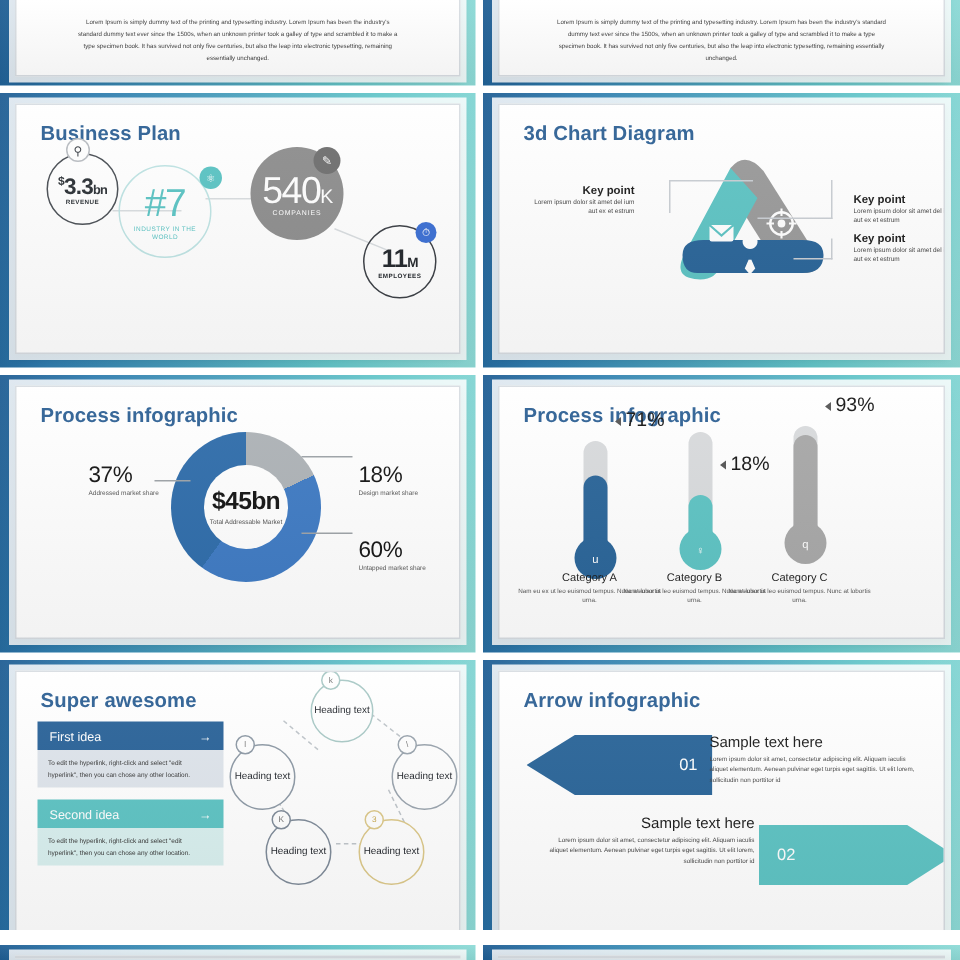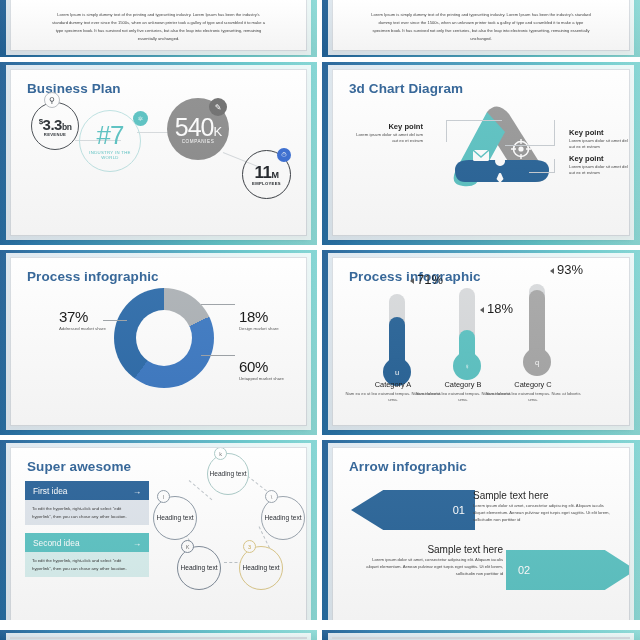--- a/index.html
+++ b/index.html
@@ -220,20 +220,24 @@
     </div>
   </div>
 
   <div class="gutter" style="grid-column:1/-1"></div>
 
   <div class="slide">
     <div class="card">
       <div class="title">Process infographic</div>
 
       <div class="donut"></div>
+      <div class="donut-center">
+        <div class="big">$45bn</div>
+        <div class="sub">Total Addressable Market</div>
+      </div>
 
       <div class="lline" style="left:92px;top:62px;width:24px;"></div>
       <div class="lline" style="left:190px;top:46px;width:34px;"></div>
       <div class="lline" style="left:190px;top:97px;width:34px;"></div>
 
       <div class="pct p37">
         <div class="v">37%</div>
         <div class="l">Addressed market share</div>
       </div>
       <div class="pct p18">

